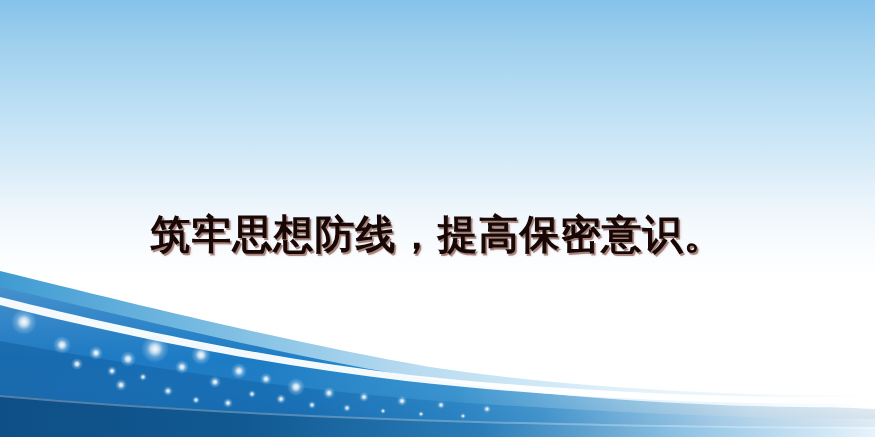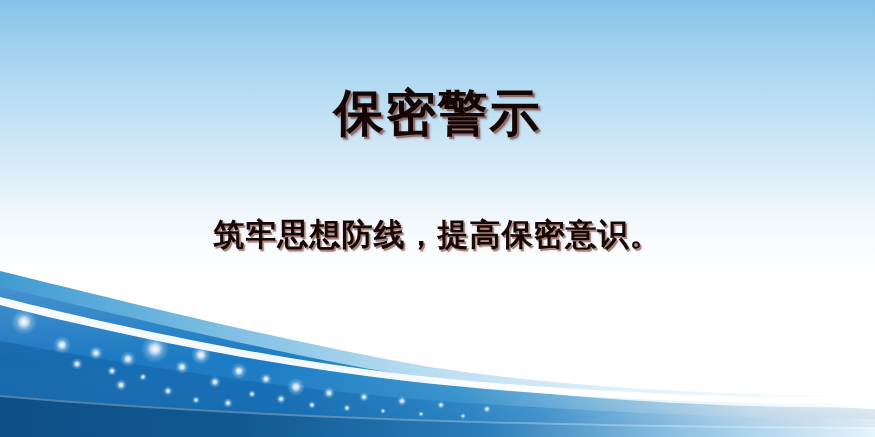--- a/index.html
+++ b/index.html
@@ -54,21 +54,21 @@
                  3px 3px 2px rgba(110, 50, 40, 0.30);
     white-space: nowrap;
   }
 
   .subtitle {
     position: absolute;
     left: 0;
     top: 212px;
     width: 875px;
     text-align: center;
-    font-size: 31px;
+    font-size: 40px;
     line-height: 44px;
     font-weight: bold;
     letter-spacing: 1px;
     color: #180805;
     text-shadow: 1.5px 1.5px 0 rgba(118, 54, 42, 0.50),
                  2px 2px 2px rgba(108, 50, 40, 0.26);
     white-space: nowrap;
   }
 
   
@@ -201,17 +201,16 @@
       <span class="bokeh" style="width: 10px; height: 10px; left: 359px; top: 125px;"></span>
       <span class="bokeh" style="width: 6px; height: 6px; left: 380px; top: 141px;"></span>
       <span class="bokeh" style="width: 10px; height: 10px; left: 397px; top: 129px;"></span>
       <span class="bokeh" style="width: 6px; height: 6px; left: 418px; top: 144px;"></span>
       <span class="bokeh" style="width: 8px; height: 8px; left: 437px; top: 134px;"></span>
       <span class="bokeh" style="width: 6px; height: 6px; left: 460px; top: 146px;"></span>
       <span class="bokeh" style="width: 8px; height: 8px; left: 483px; top: 138px;"></span>
     </div>
 
   <div class="text-layer">
-    <div class="title">保密警示</div>
     <div class="subtitle">筑牢思想防线，提高保密意识。</div>
   </div>
 
 </div>
 
 </body></html>

